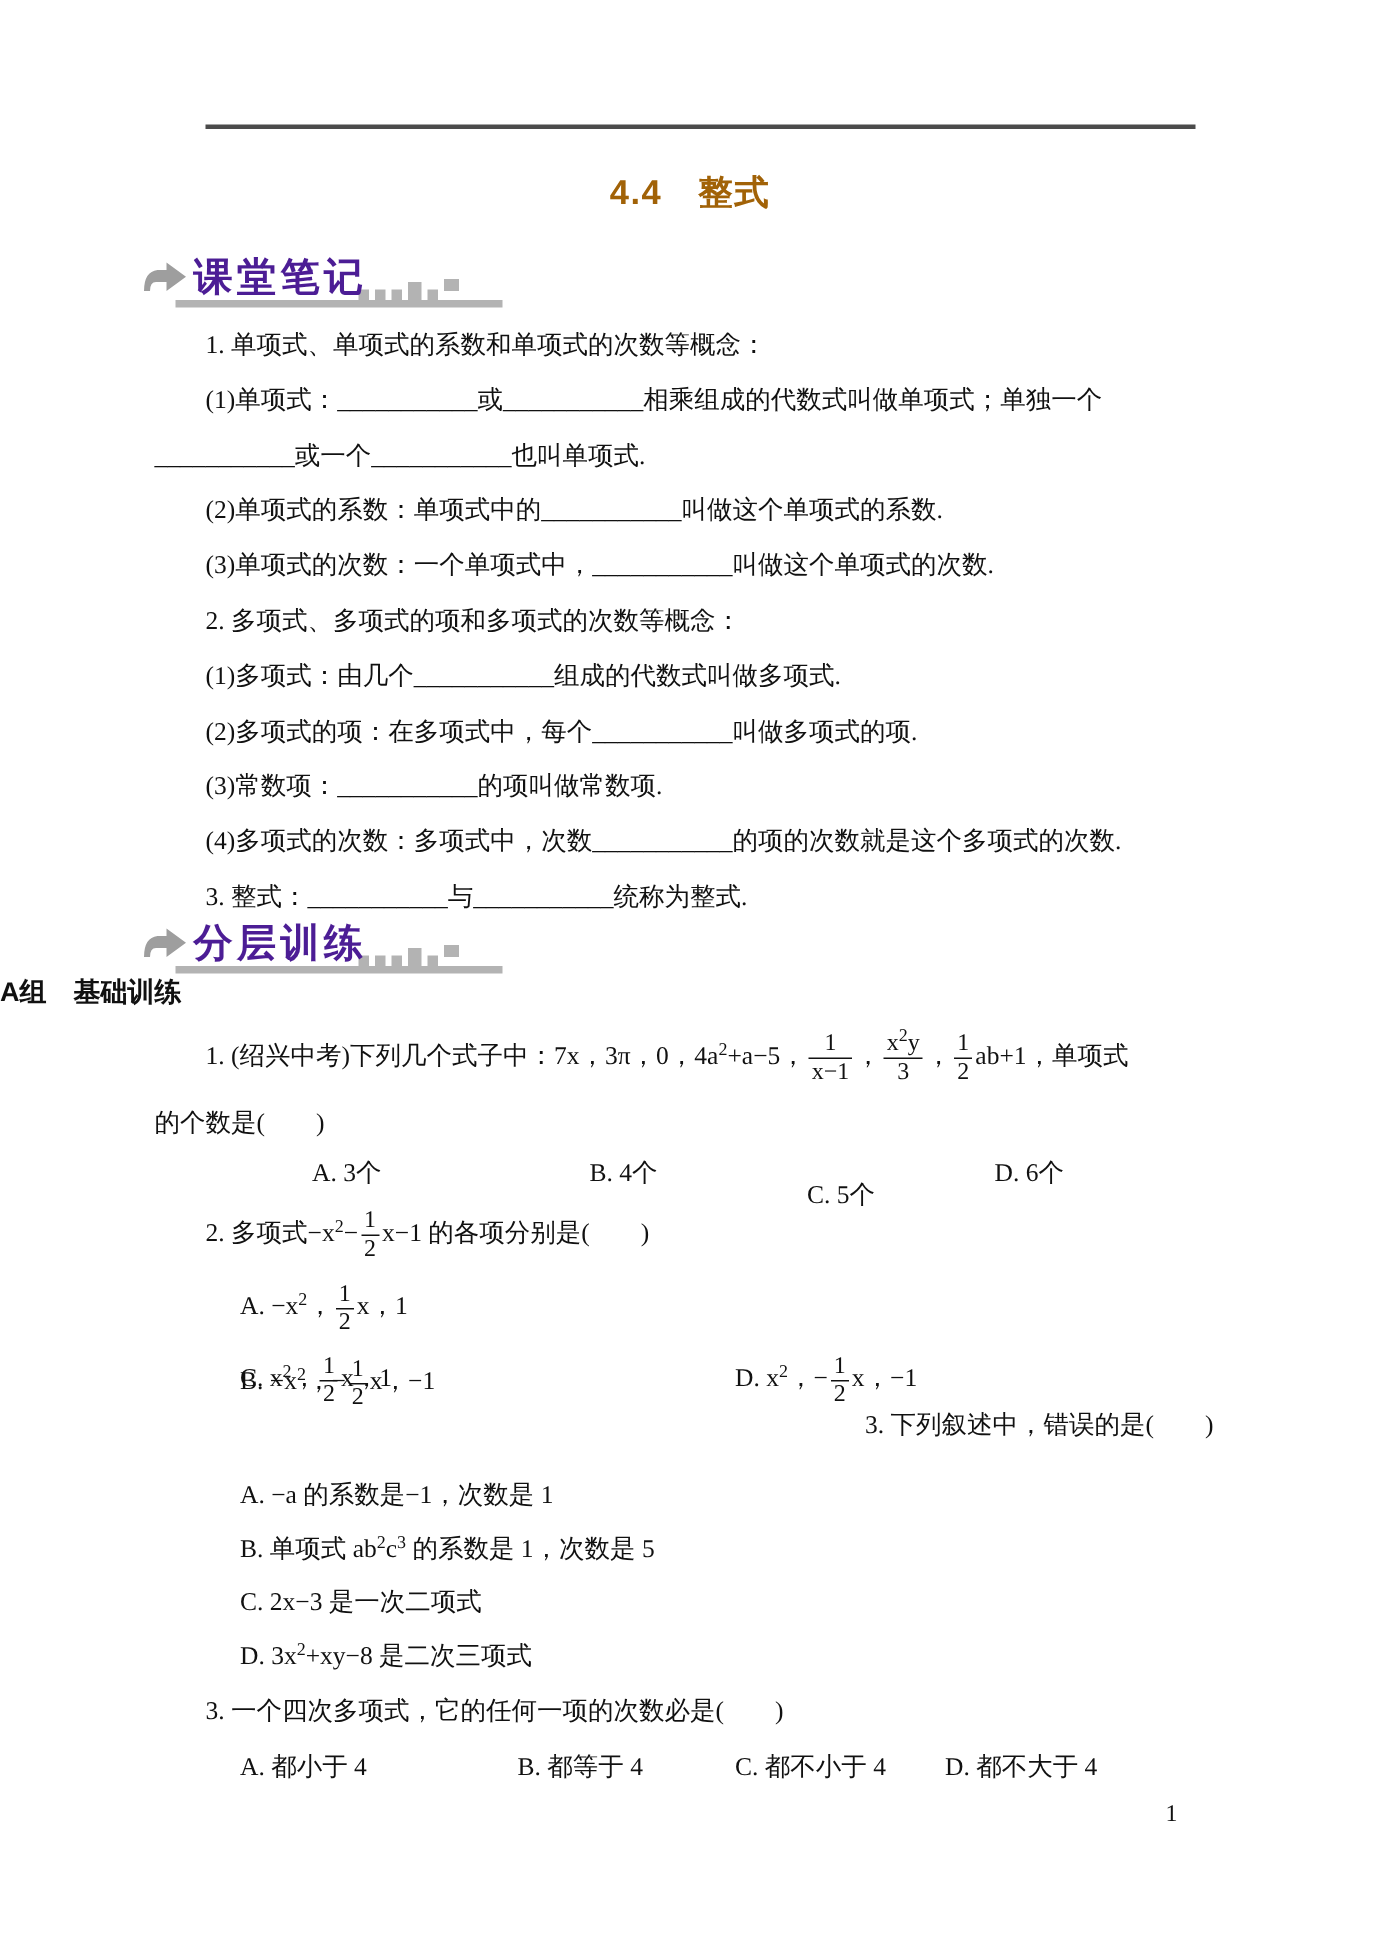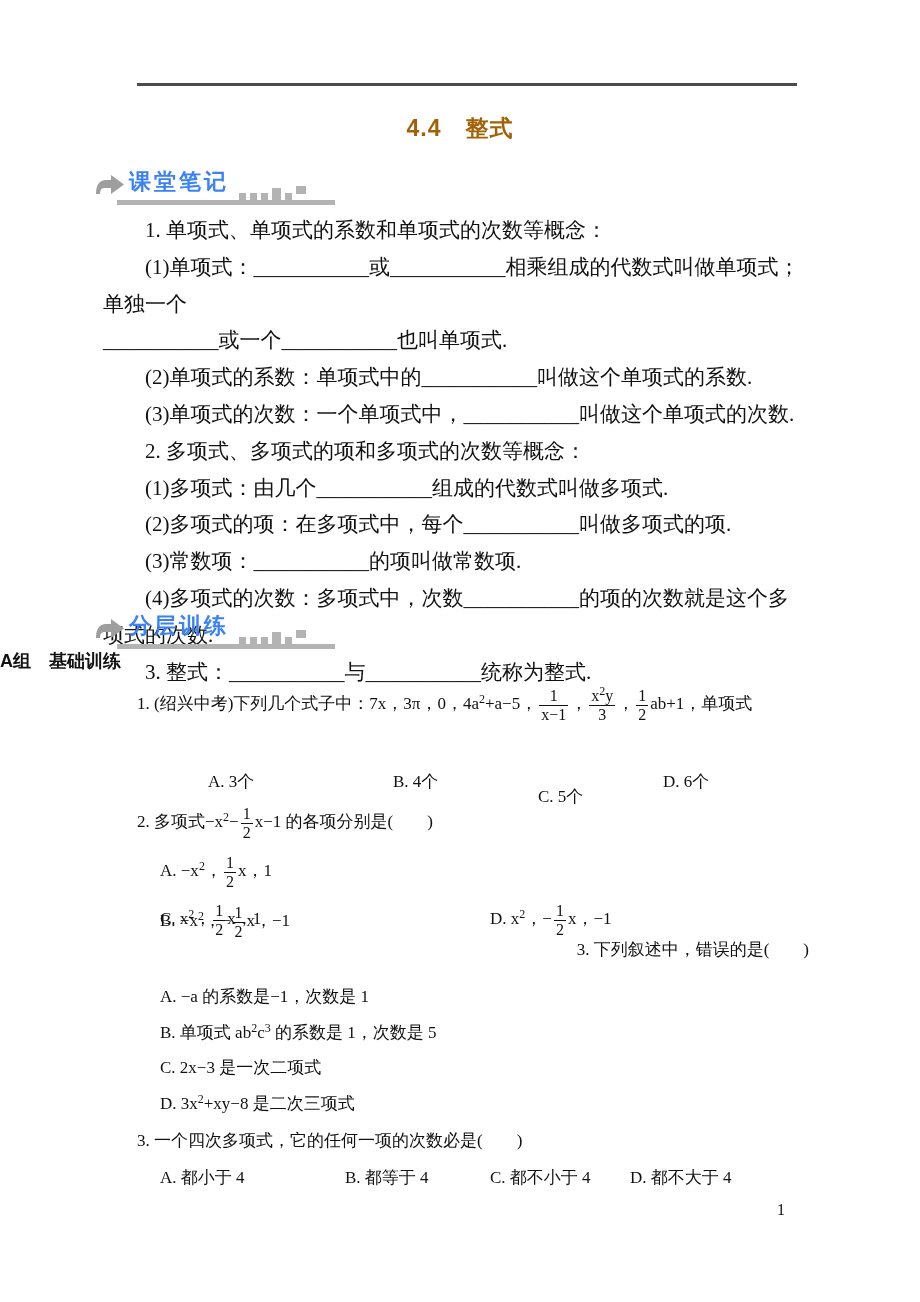--- a/index.html
+++ b/index.html
@@ -14,32 +14,32 @@
     position:absolute; top:113px; left:0; width:920px; text-align:center;
     font-family:"Liberation Sans","DejaVu Sans",sans-serif;
     font-weight:700; font-size:23px; color:#a16207; letter-spacing:1px;
   }
   
   .shdr { position:absolute; left:95px; width:280px; height:48px; }
   .shdr .arrow { position:absolute; left:0; top:9px; }
   .shdr .txt {
     position:absolute; left:34px; top:2px; z-index:2;
     font-family:"Liberation Sans","DejaVu Sans",sans-serif;
-    font-weight:700; font-size:22px; color:#3b82f6; letter-spacing:3px; white-space:nowrap;
+    font-weight:700; font-size:26px; color:#4c1d95; letter-spacing:3px; white-space:nowrap;
   }
   .shdr .bar { position:absolute; left:22px; top:35px; width:218px; height:5px; background:#b3b3b3; }
   .shdr .blocks { position:absolute; left:144px; top:18px; display:flex; align-items:flex-end; height:17px; z-index:1; }
   .blk { display:inline-block; background:#b3b3b3; }
   .blk.s { width:7px; height:7px; margin-right:4px; }
   .blk.m { width:9px; height:12px; margin-right:4px; }
   .blk.t { width:10px; height:8px; margin-right:0; margin-bottom:6px; }
   #shdr-notes { top:165px; }
   #shdr-train { top:609px; }
 
-  .notes { position:absolute; left:103px; top:212px; width:702px; font-size:21px; line-height:36.8px; }
+  .notes { position:absolute; left:103px; top:212px; width:702px; font-size:17px; line-height:36.8px; }
   .note-line { text-indent:2em; white-space:pre-wrap; }
   .note-line.cont { text-indent:0; }
 
   .grouptitle {
     position:absolute; top:649px; left:0; width:920px; text-align:left;
     font-family:Liberation Sans, sans-serif; font-weight:700; font-size:18px;
   }
   .row { position:absolute; left:103px; width:706px; font-size:17px; white-space:pre-wrap; }
   .indent { padding-left:34px; }
   .tall { line-height:50px; }
@@ -120,20 +120,21 @@
         <span class="blk m"></span>
         <span class="blk s"></span>
         <span class="blk t"></span>
     </span>
     <div class="bar"></div>
   </div>
 
   <div class="grouptitle">A组　基础训练</div>
 
   <div class="row tall indent" id="q1l1">1. (绍兴中考)下列几个式子中：7x，3π，0，4a<sup>2</sup>+a−5，<span class="frac"><span class="num">1</span><span class="fbar"></span><span class="den">x−1</span></span>，<span class="frac"><span class="num">x<sup>2</sup>y</span><span class="fbar"></span><span class="den">3</span></span>，<span class="frac"><span class="num">1</span><span class="fbar"></span><span class="den">2</span></span>ab+1，单项式</div>
+  <div class="row norm" id="q1l2">的个数是(　　)</div>
   <div class="row norm" id="q1opts">
     <span class="oA">A. 3个</span>
     <span class="oB">B. 4个</span>
     <span class="oC">C. 5个</span>
     <span class="oD">D. 6个</span>
   </div>
 
   <div class="row tall indent" id="q2stem">2. 多项式−x<sup>2</sup>−<span class="frac"><span class="num">1</span><span class="fbar"></span><span class="den">2</span></span>x−1 的各项分别是(　　)</div>
   <div class="row tall" id="q2row1">
     <span class="ocellL">A. −x<sup>2</sup>，<span class="frac"><span class="num">1</span><span class="fbar"></span><span class="den">2</span></span>x，1</span>

